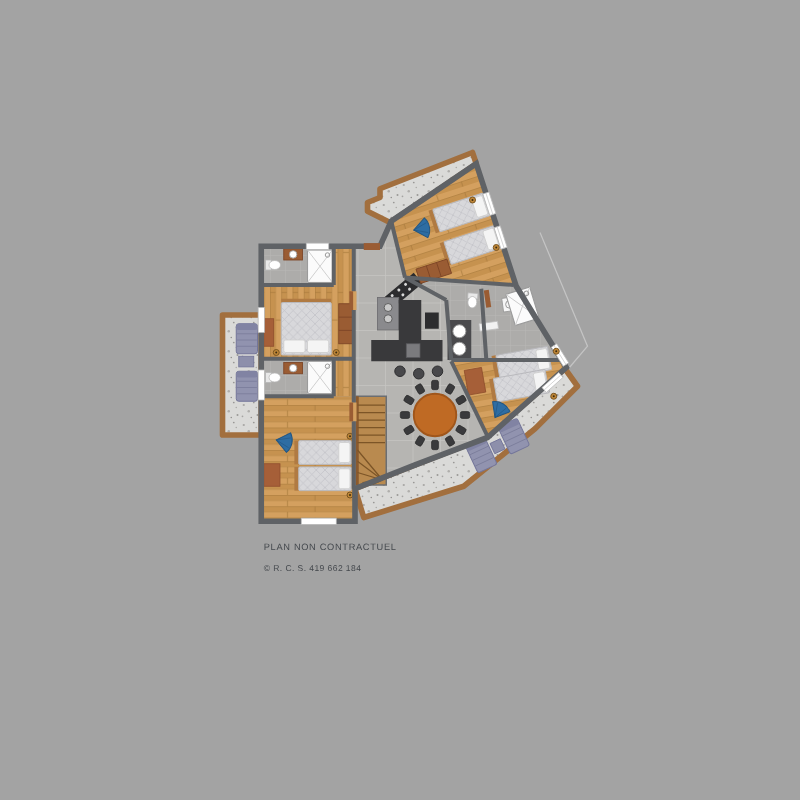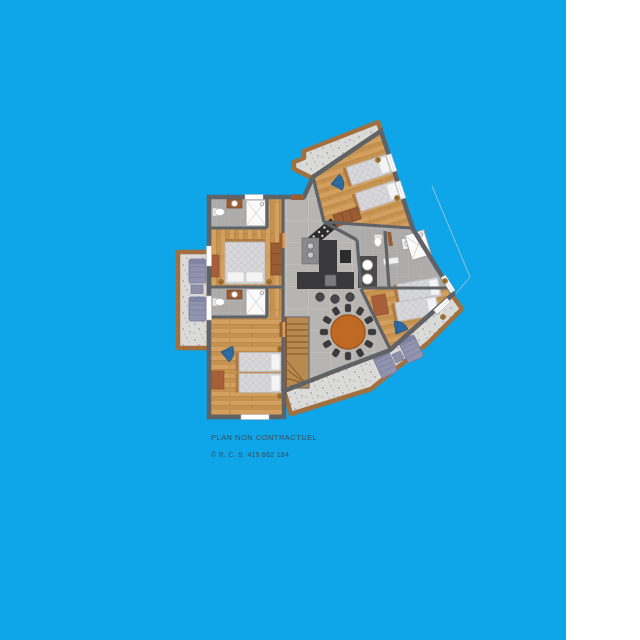--- a/index.html
+++ b/index.html
@@ -1,16 +1,16 @@
 <!DOCTYPE html>
 <html><head>
 <meta charset="utf-8">
 <style>
   html,body{margin:0;padding:0;background:#ffffff;}
-  .canvas{position:relative;width:566px;height:640px;background:#0ea5e9;overflow:hidden;
+  .canvas{position:relative;width:640px;height:640px;background:#a3a3a3;overflow:hidden;
           font-family:"Liberation Sans", sans-serif;}
   svg{position:absolute;left:0;top:0;}
   text{font-family:"Liberation Sans", sans-serif;}
 </style>
 </head>
 <body>
 
 <div class="canvas">
 <svg width="640" height="640" viewBox="0 0 640 640">
   <defs>

